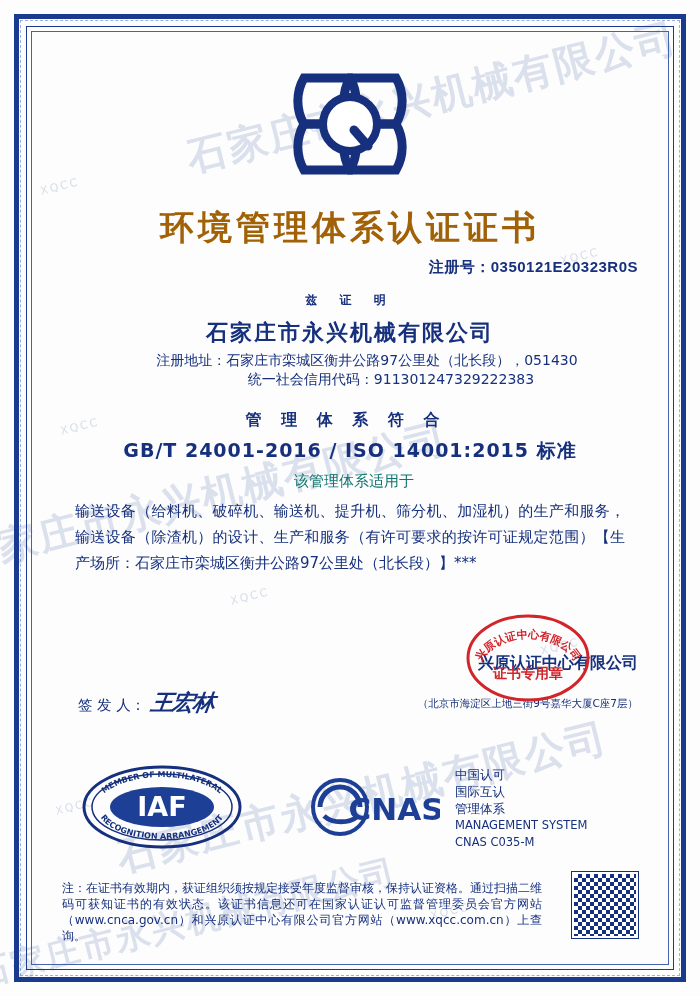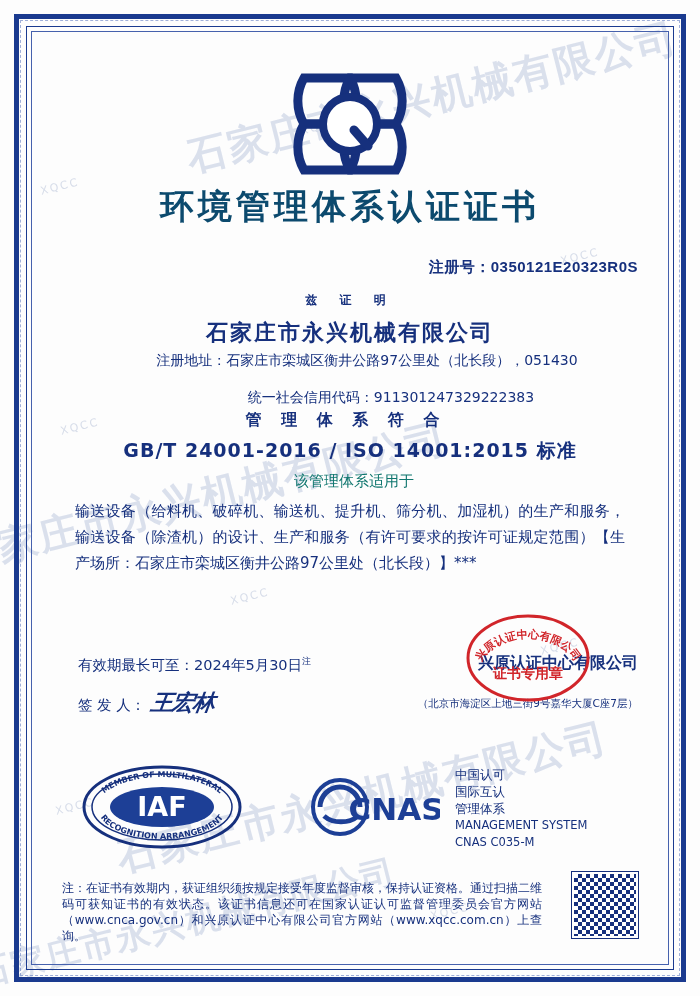--- a/index.html
+++ b/index.html
@@ -93,25 +93,25 @@
 
   
   .content {
     position: absolute;
     left: 0; right: 0; top: 0;
     text-align: center;
     z-index: 5;
   }
   .title-cn {
     position: absolute;
-    top: 184px; left: 0; right: 0;
+    top: 205px; left: 0; right: 0;
     font-size: 34px;
     font-weight: bold;
     letter-spacing: 4px;
-    color: #0c4a6e;
+    color: #a16207;
     font-family: "DejaVu Sans", sans-serif;
   }
   .regno {
     position: absolute;
     top: 258px; right: 62px;
     font-size: 15px;
     font-weight: bold;
     color: #16307d;
     letter-spacing: .5px;
     font-family: Liberation Sans, sans-serif;
@@ -136,21 +136,21 @@
   }
   .addr, .credit {
     position: absolute;
     left: 0; right: 0;
     font-size: 14px;
     color: #16307d;
     font-family: "DejaVu Sans", sans-serif;
     padding-left: 34px;
   }
   .addr   { top: 352px; }
-  .credit { top: 389px; margin-left: 48px; }
+  .credit { top: 371px; margin-left: 48px; }
   .conform {
     position: absolute;
     top: 410px; left: 0; right: 8px;
     font-size: 16px;
     font-weight: bold;
     letter-spacing: 7px;
     color: #16307d;
     font-family: "DejaVu Sans", sans-serif;
   }
   .standard {
@@ -317,23 +317,20 @@
     <div class="hereby">兹 证 明</div>
     <div class="company">石家庄市永兴机械有限公司</div>
     <div class="addr">注册地址：石家庄市栾城区衡井公路97公里处（北长段），051430</div>
     <div class="credit">统一社会信用代码：911301247329222383</div>
     <div class="conform">管 理 体 系 符 合</div>
     <div class="standard">GB/T 24001-2016 / ISO 14001:2015 标准</div>
     <div class="scope-head">该管理体系适用于</div>
     <div class="scope-body">输送设备（给料机、破碎机、输送机、提升机、筛分机、加湿机）的生产和服务，输送设备（除渣机）的设计、生产和服务（有许可要求的按许可证规定范围）【生产场所：石家庄市栾城区衡井公路97公里处（北长段）】***</div>
   </div>
 
-  <div class="valid-date">
-    <span>有效期最长可至：2024年5月30日</span><span class="sup-note">注</span>
-  </div>
   <div class="signer">
     <span>签 发 人：</span><span class="sig-script">王宏林</span>
   </div>
 
   <div class="issuer">兴原认证中心有限公司</div>
   <div class="issuer-addr">（北京市海淀区上地三街9号嘉华大厦C座7层）</div>
 
   <svg class="seal" viewBox="0 0 128 92">
     <ellipse cx="64" cy="46" rx="60" ry="42" fill="none" stroke="#d1252a" stroke-width="3"></ellipse>
     <path id="sealArc" d="M 16 52 A 50 36 0 0 1 112 52" fill="none"></path>

